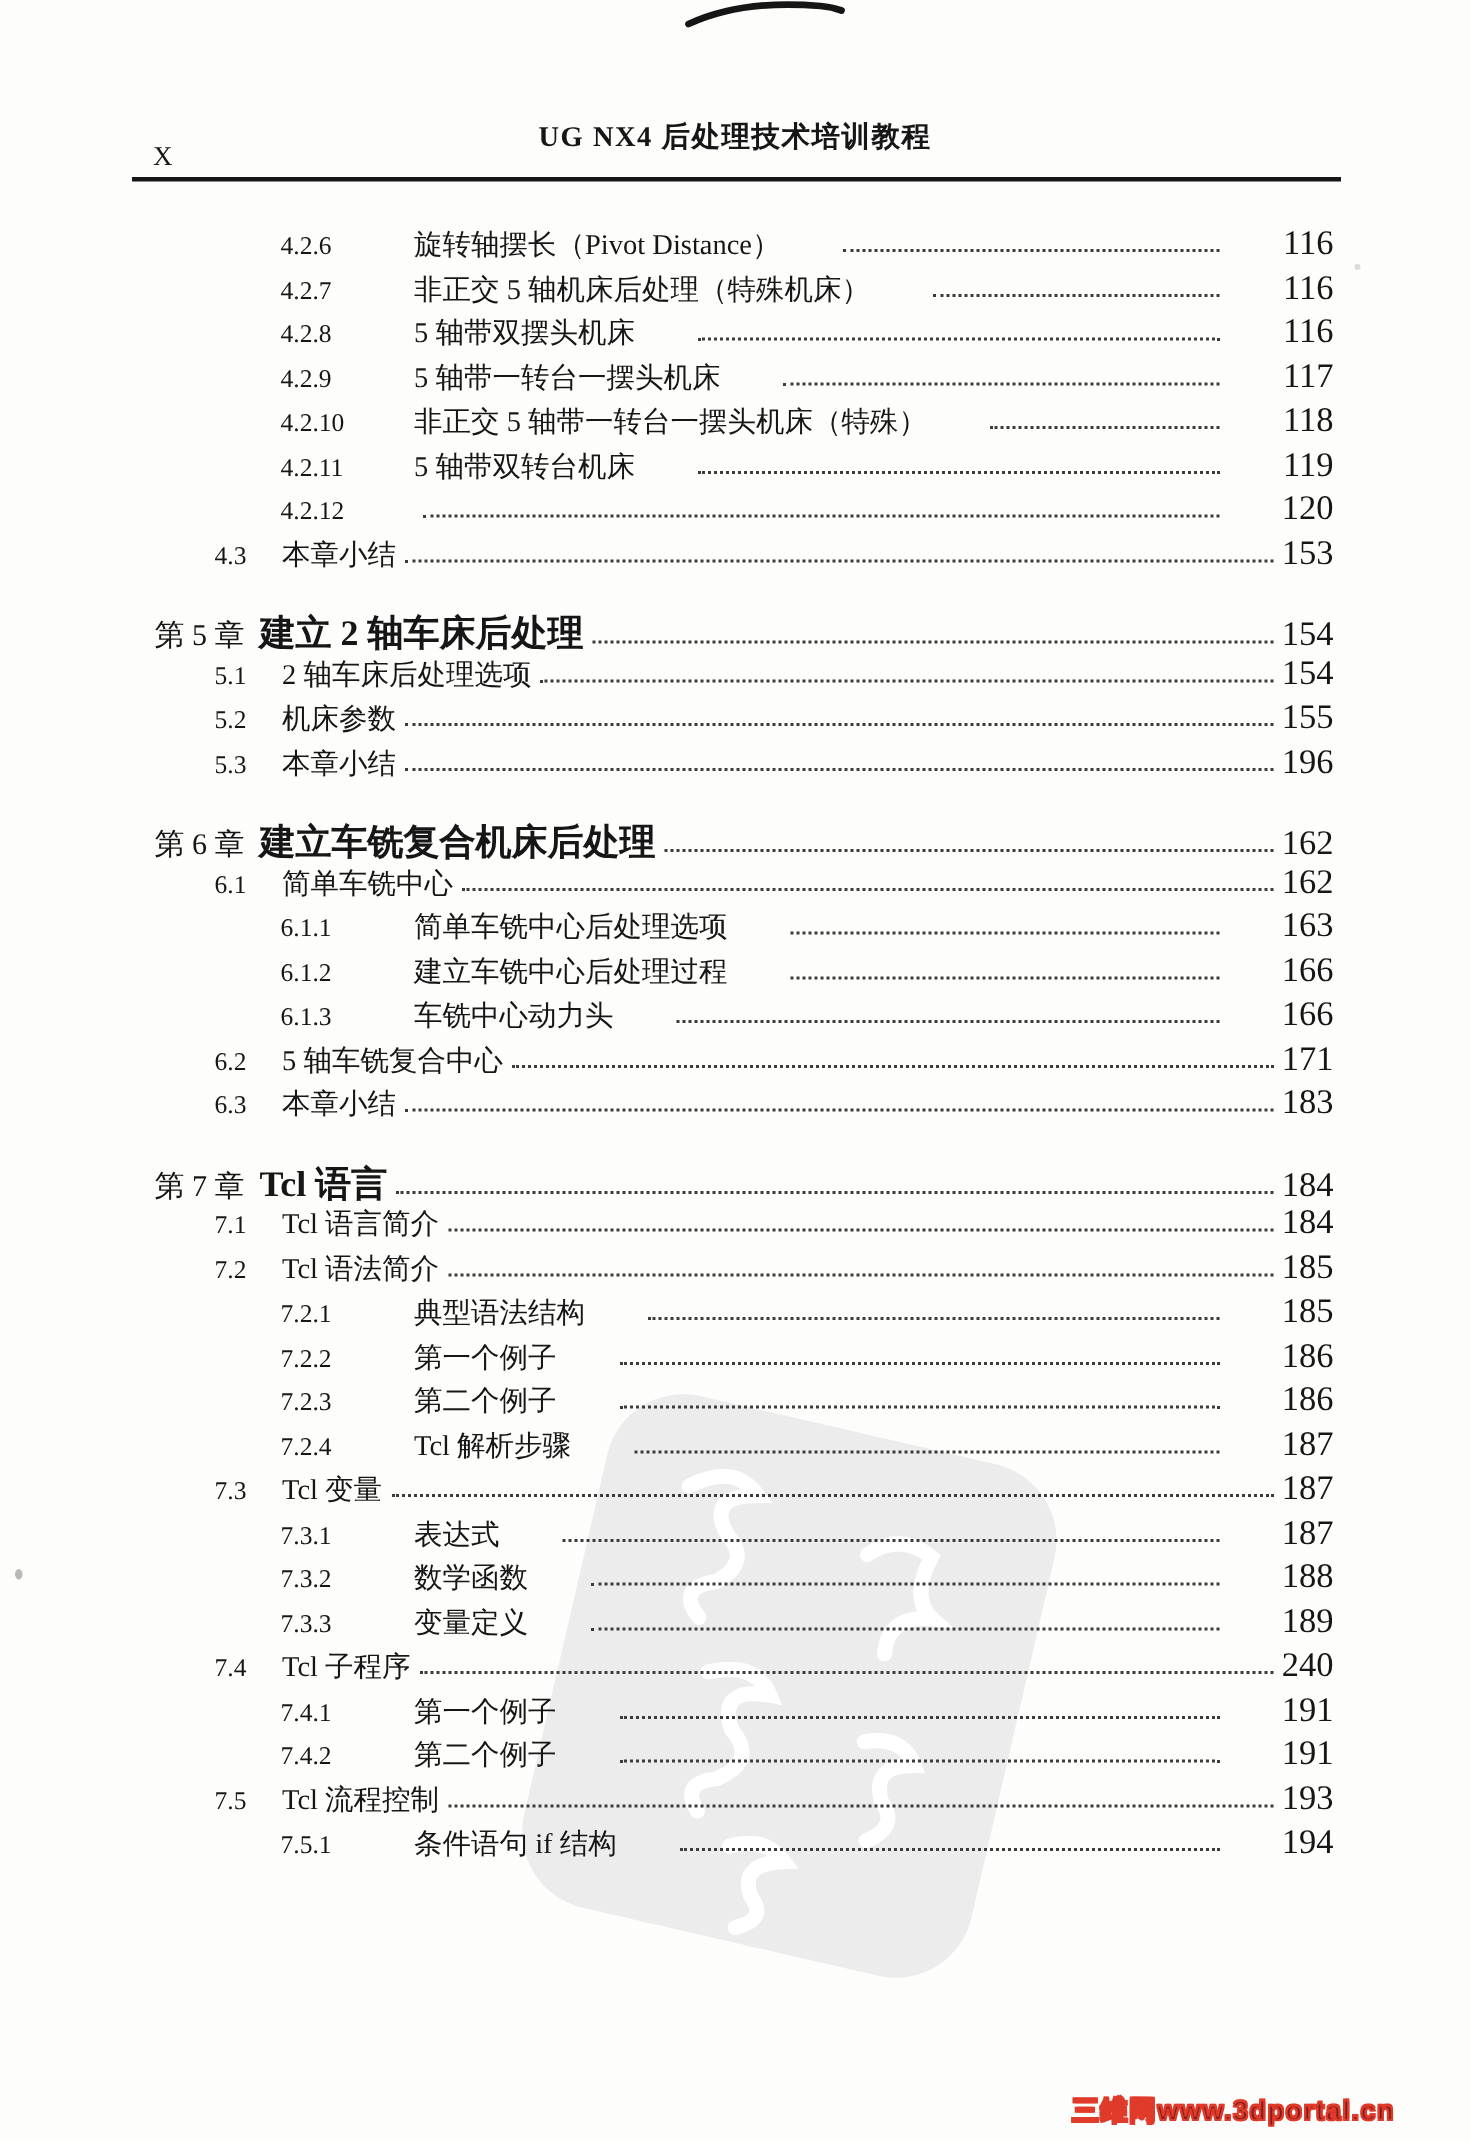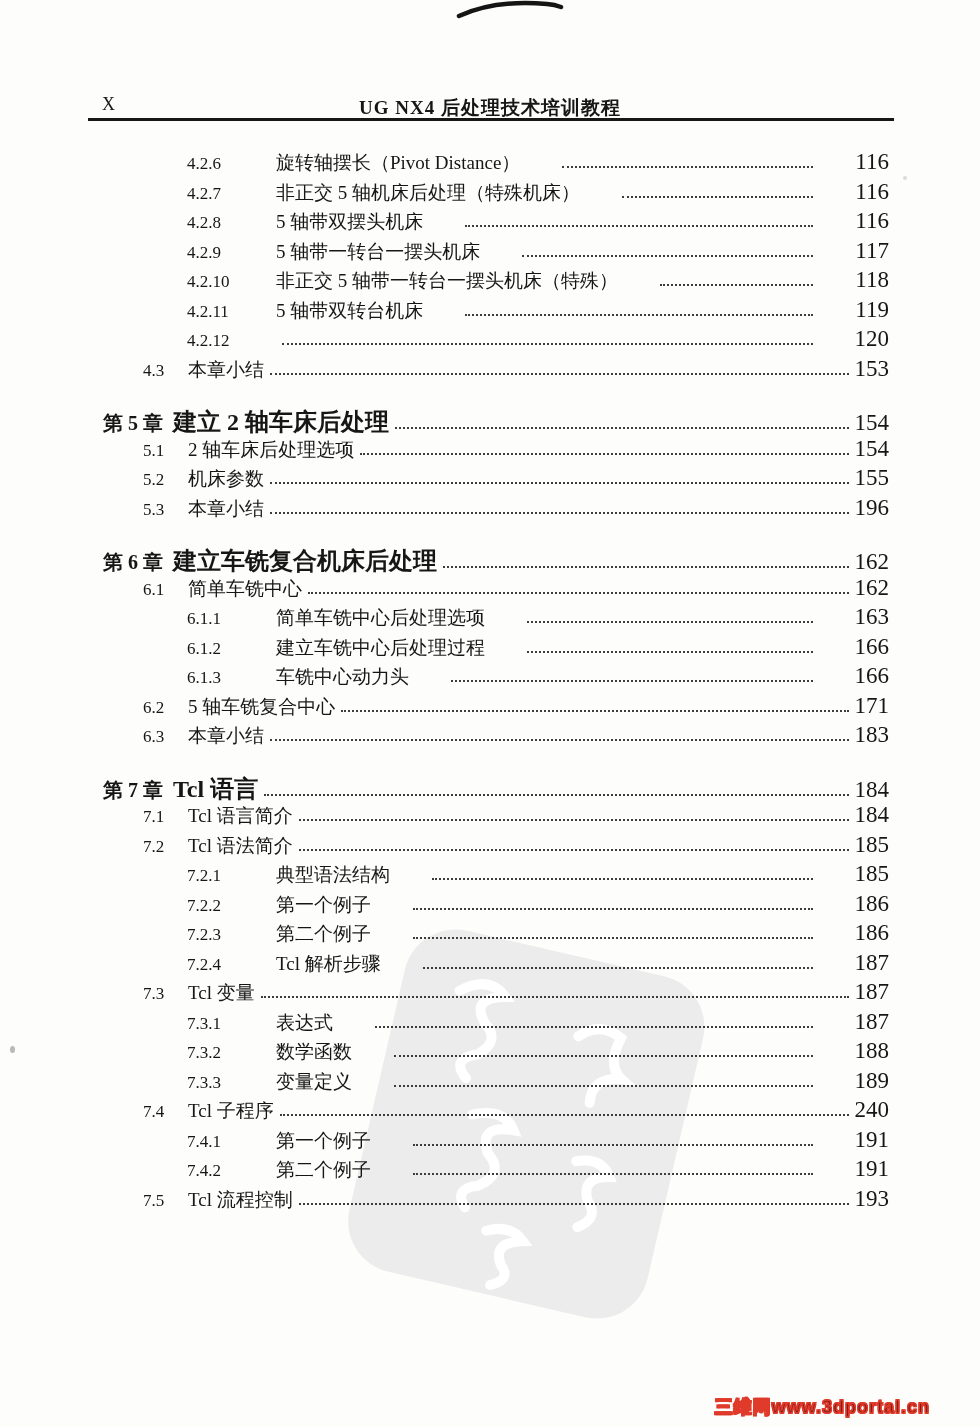--- a/index.html
+++ b/index.html
@@ -14,36 +14,36 @@
   .page { position:absolute; inset:0; }
 
   
   .pen-stroke { position:absolute; left:455px; top:0; }
   .speckle { position:absolute; background:#b9b9b9; border-radius:50%; }
   .speckle.s1 { left:10px; top:1046px; width:5px; height:7px; }
   .speckle.s2 { left:903px; top:176px; width:4px; height:4px; opacity:.5; }
 
   
   .hdr-x { position:absolute; left:102px; top:94px; font-size:18px; }
-  .hdr-title { position:absolute; left:0; top:95px; width:100%; text-align:center; font-size:19px; font-weight:bold; letter-spacing:1px; }
+  .hdr-title { position:absolute; left:0; top:78px; width:100%; text-align:center; font-size:19px; font-weight:bold; letter-spacing:1px; }
   .hdr-rule { position:absolute; left:88px; top:118px; width:806px; height:2.6px; background:#171717; }
 
   
   .watermark { position:absolute; left:320px; top:918px; z-index:0; }
 
   
   .toc { position:absolute; left:103px; top:146px; width:786px; z-index:2; }
   .section + .section { margin-top:21px; }
   .row { display:flex; align-items:baseline; height:29.5px; padding-top:3px; white-space:nowrap; }
   .num  { flex:0 0 auto; font-size:17px; }
   .title{ flex:0 0 auto; font-size:19px; }
   .pg   { flex:0 0 auto; min-width:36px; text-align:right; font-size:23px; }
   .leader { flex:1 1 auto; min-width:18px; position:relative; align-self:baseline; }
   .leader::after { content:""; position:absolute; left:6px; right:4px; bottom:1px; border-bottom:2.4px dotted #3c3c3c; }
-  .l1 .num { width:70px; font-size:20px; font-weight:bold; }
+  .l1 .num { width:70px; font-size:20px; font-weight:normal; }
   .l1 .title { font-size:24px; font-weight:bold; }
   .l2 { padding-left:40px; }
   .l2 .num { width:45px; }
   .l3 { padding-left:84px;gap:36px; }
   .l3 .num { width:53px; }
 
   
   .site-mark {
     position:absolute; right:50px; top:1395px; z-index:3;
     font-family:"Liberation Sans","DejaVu Sans",sans-serif;
@@ -289,18 +289,24 @@
       <span class="title">第二个例子</span>
       <span class="leader"></span>
       <span class="pg">191</span>
     </div>
         <div class="row l2">
       <span class="num">7.5</span>
       <span class="title">Tcl 流程控制</span>
       <span class="leader"></span>
       <span class="pg">193</span>
     </div>
+        <div class="row l3">
+      <span class="num">7.5.1</span>
+      <span class="title">条件语句 if 结构</span>
+      <span class="leader"></span>
+      <span class="pg">194</span>
+    </div>
       </div>
     </main>
 
   <div class="site-mark">三维网www.3dportal.cn</div>
 
 </div>
 
 </body></html>

